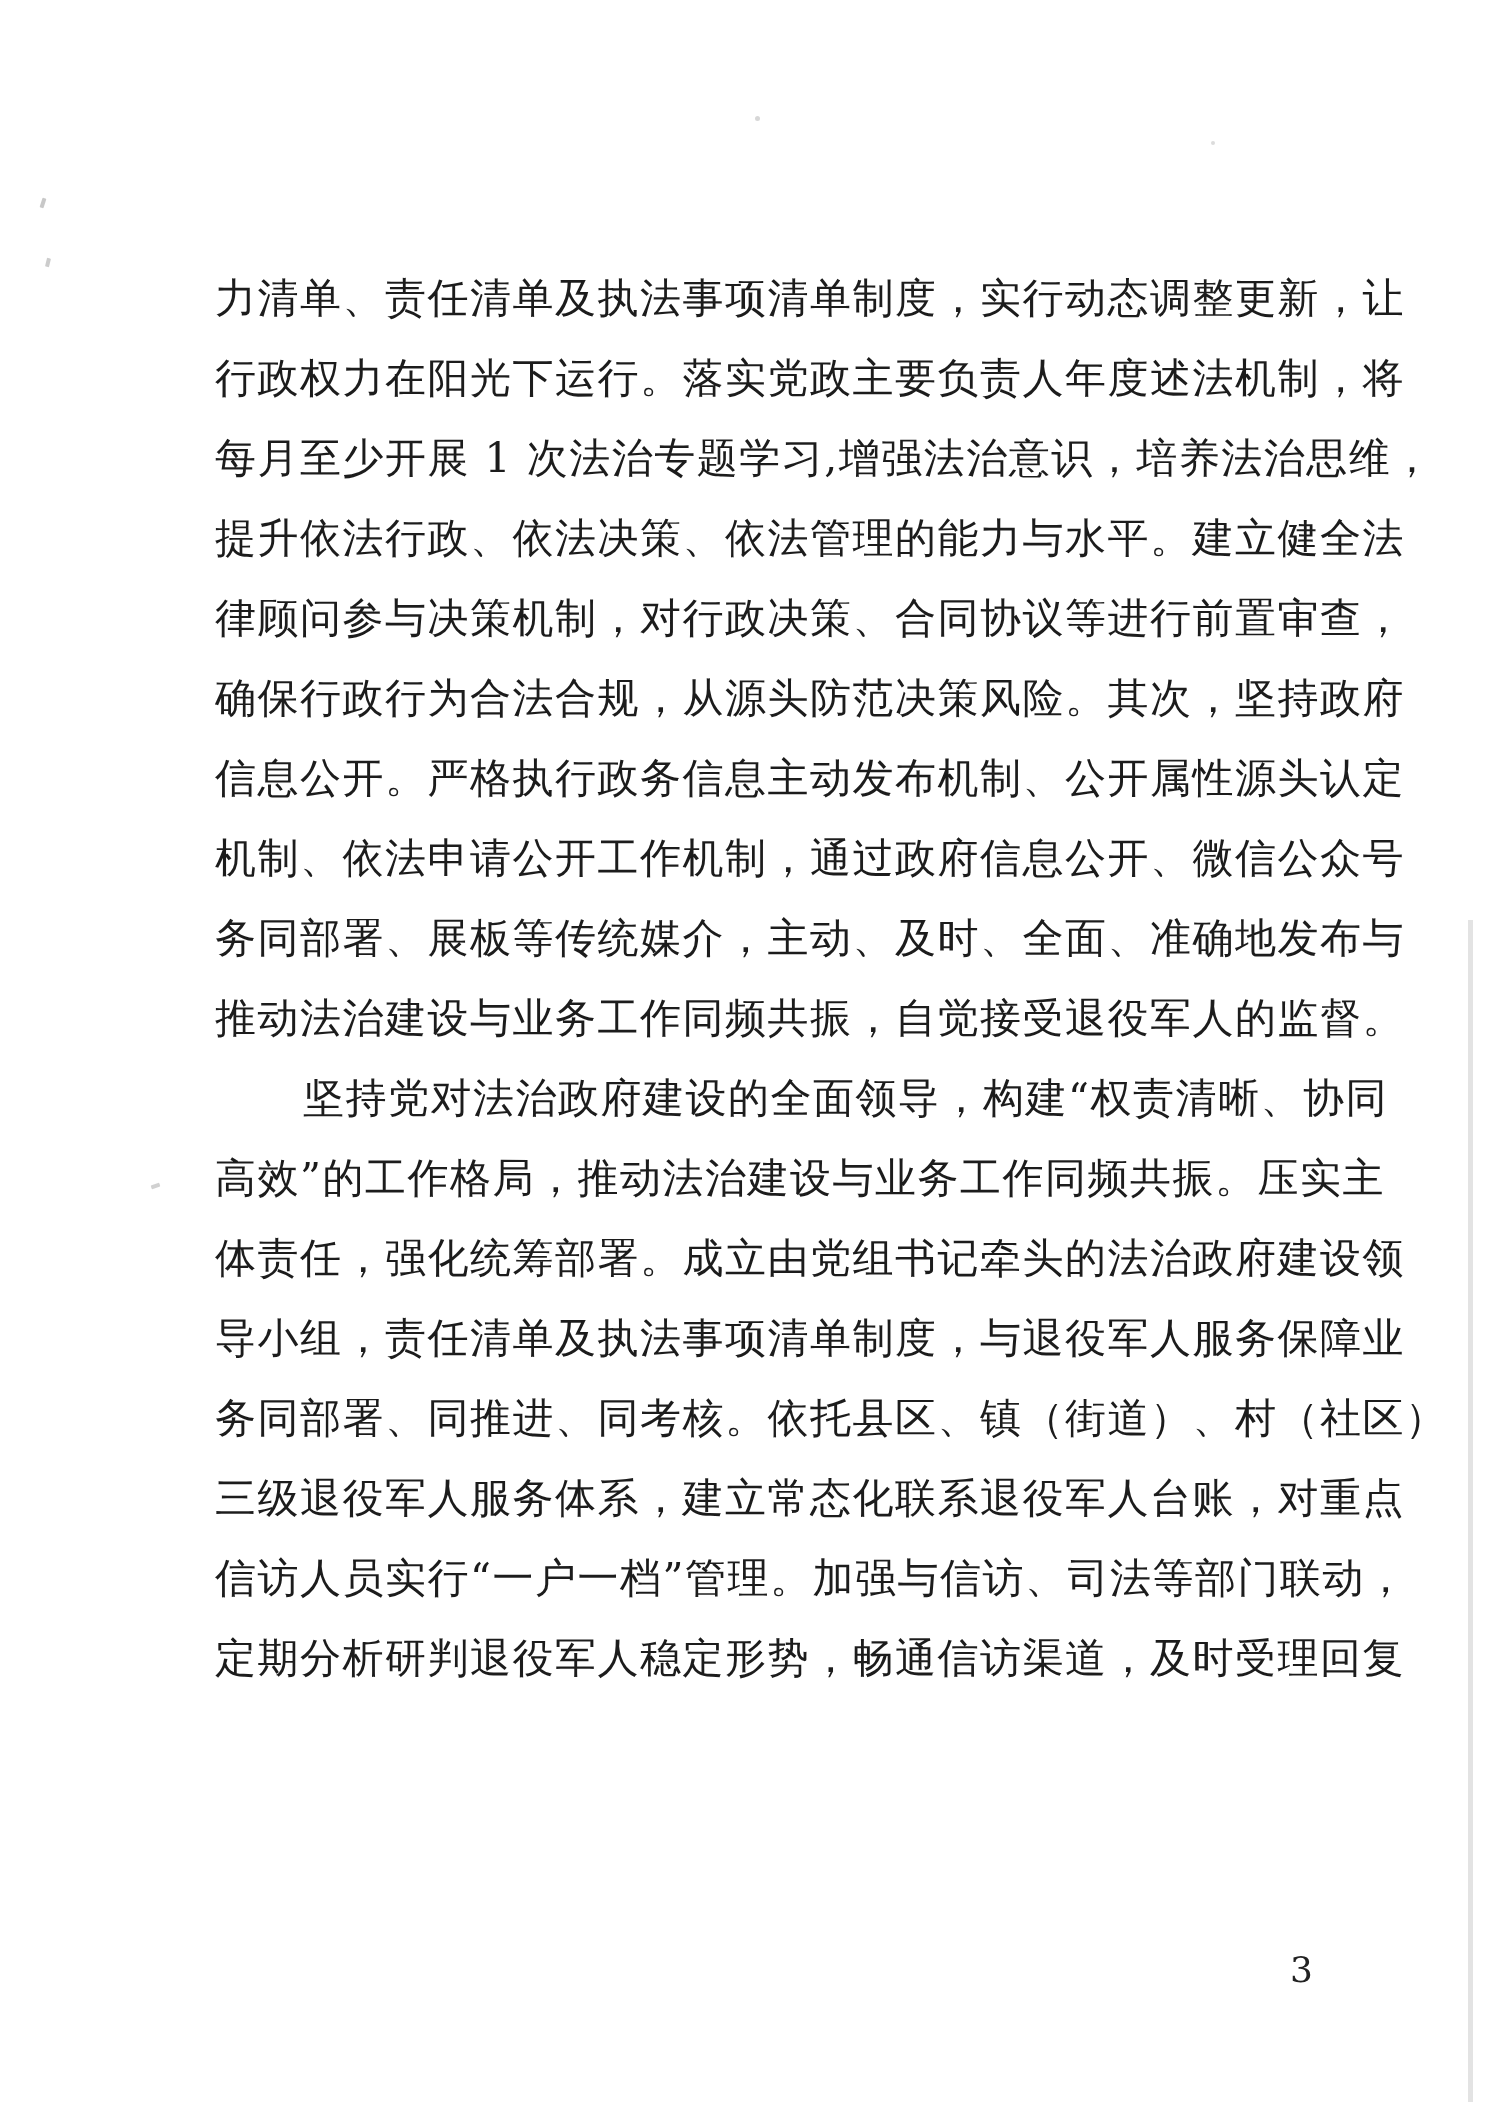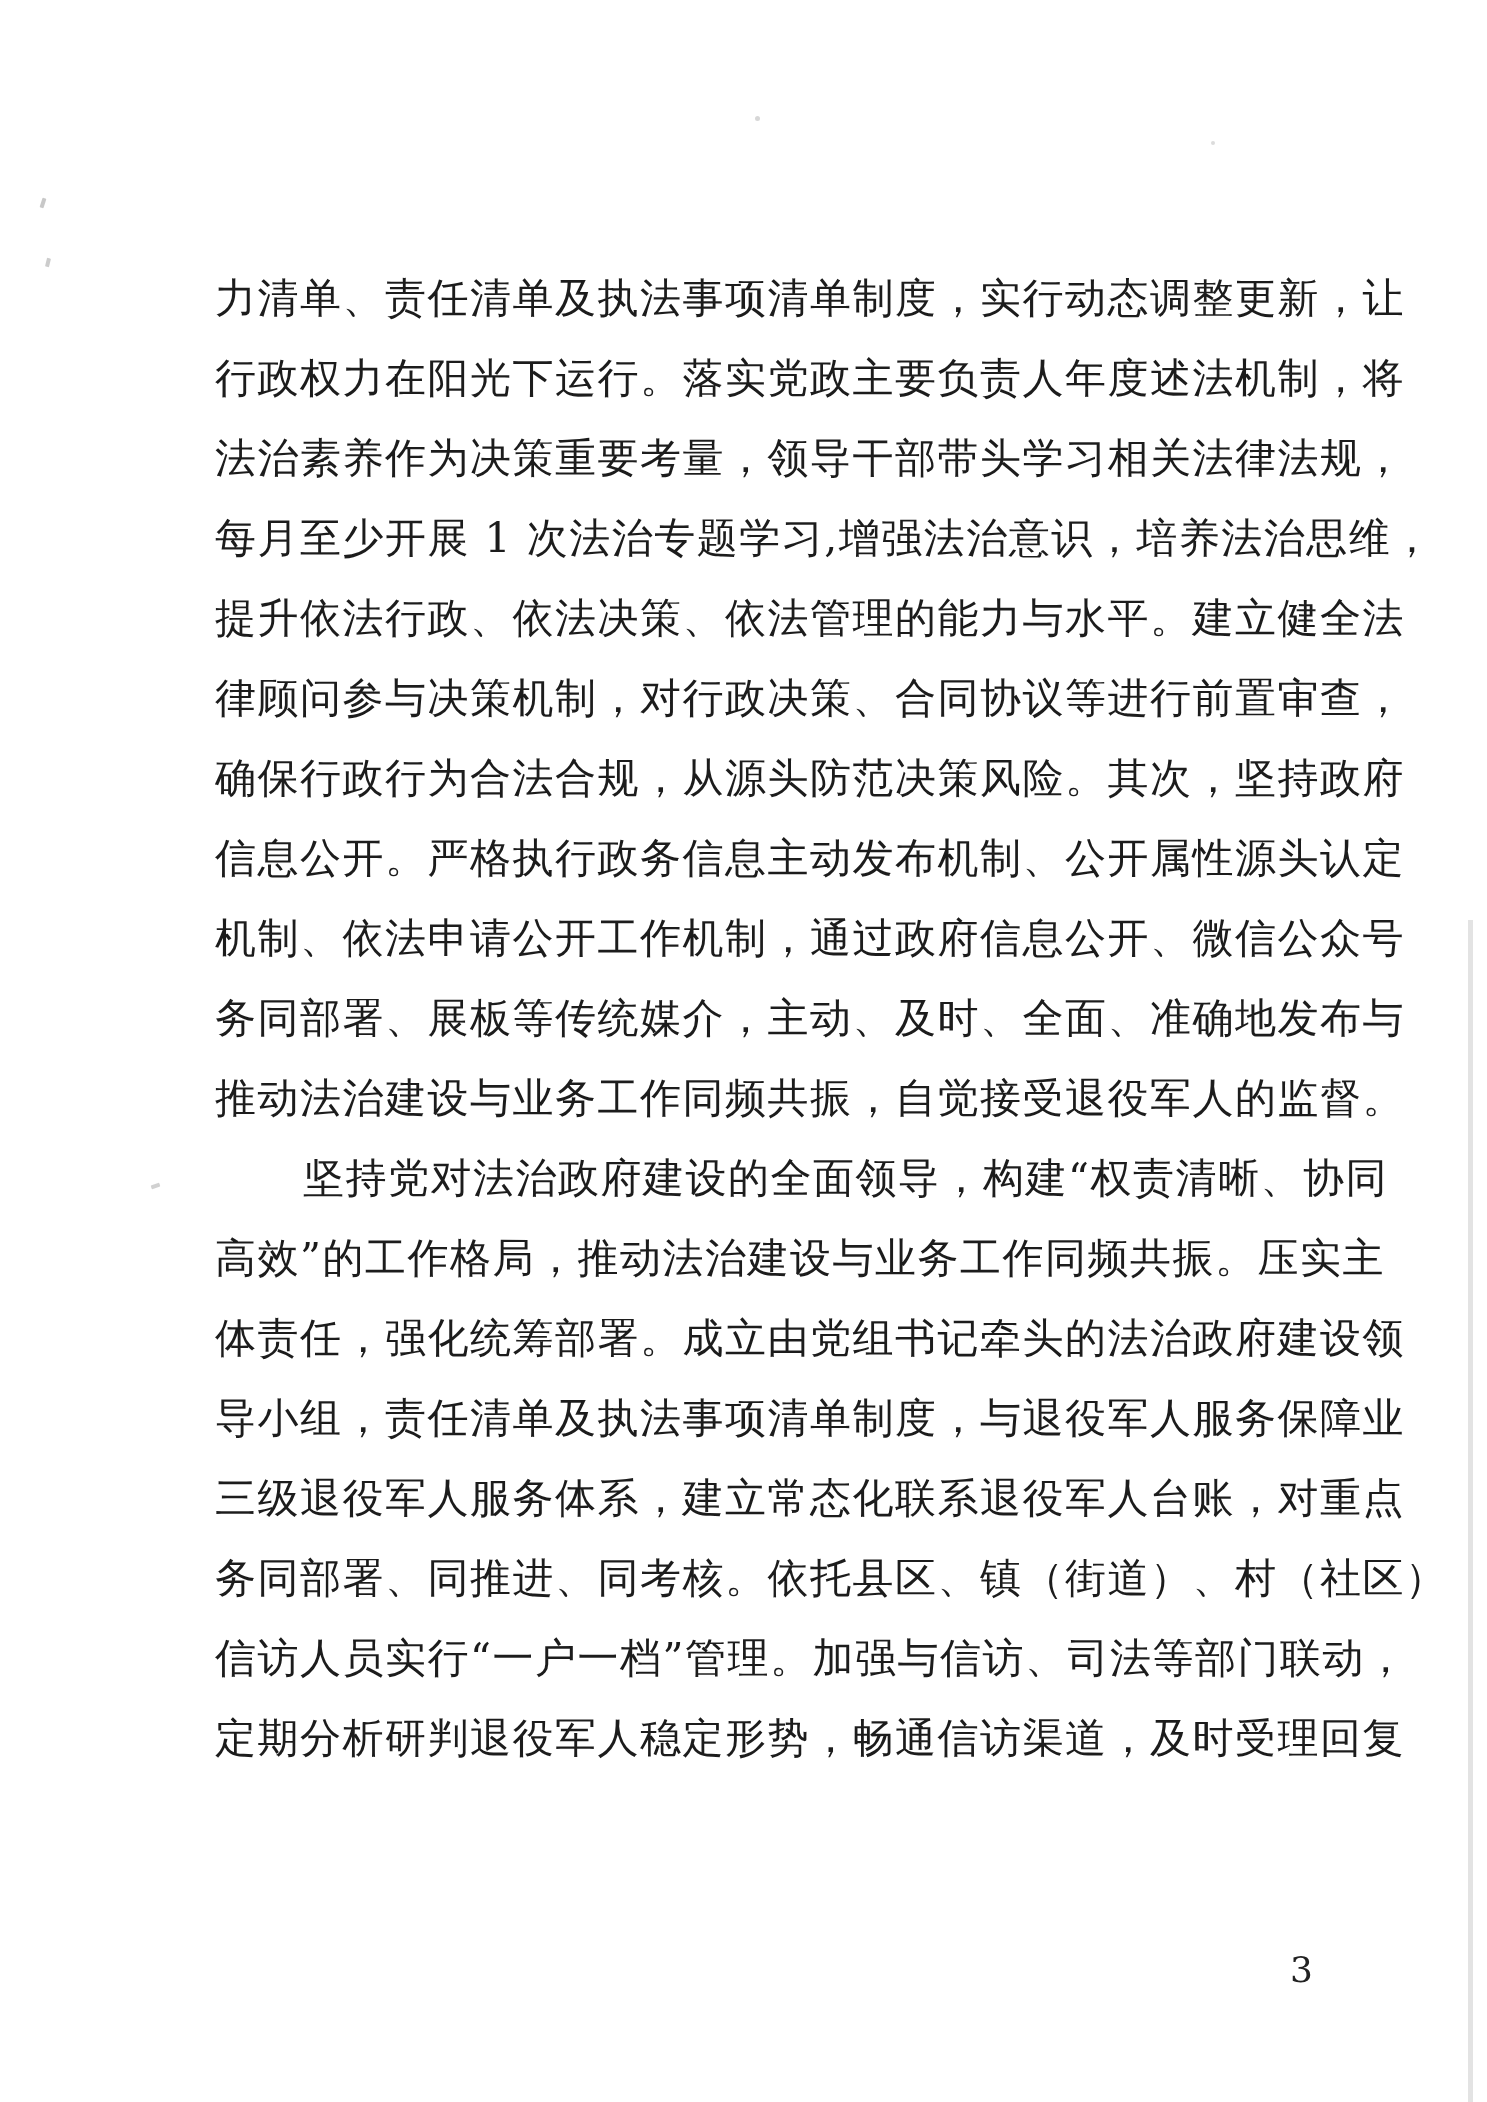--- a/index.html
+++ b/index.html
@@ -60,39 +60,38 @@
 </style>
 </head>
 <body>
 
 <div class="page">
 
   <div class="textblock">
     <div class="para">
         <div class="line">力清单、责任清单及执法事项清单制度，实行动态调整更新，让</div>
         <div class="line">行政权力在阳光下运行。落实党政主要负责人年度述法机制，将</div>
-        <div class="line">法治素养作为决策重要考量，领导干部带头学习相关法律法规，</div>
         <div class="line">每月至少开展 1 次法治专题学习,增强法治意识，培养法治思维，</div>
         <div class="line">提升依法行政、依法决策、依法管理的能力与水平。建立健全法</div>
         <div class="line">律顾问参与决策机制，对行政决策、合同协议等进行前置审查，</div>
         <div class="line">确保行政行为合法合规，从源头防范决策风险。其次，坚持政府</div>
         <div class="line">信息公开。严格执行政务信息主动发布机制、公开属性源头认定</div>
         <div class="line">机制、依法申请公开工作机制，通过政府信息公开、微信公众号</div>
         <div class="line">务同部署、展板等传统媒介，主动、及时、全面、准确地发布与</div>
         <div class="line">推动法治建设与业务工作同频共振，自觉接受退役军人的监督。</div>
       </div>
 
 
     <div class="para indent-first">
         <div class="line">坚持党对法治政府建设的全面领导，构建“权责清晰、协同</div>
         <div class="line">高效”的工作格局，推动法治建设与业务工作同频共振。压实主</div>
         <div class="line">体责任，强化统筹部署。成立由党组书记牵头的法治政府建设领</div>
         <div class="line">导小组，责任清单及执法事项清单制度，与退役军人服务保障业</div>
+        <div class="line">务同部署、同推进、同考核。依托县区、镇（街道）、村（社区）</div>
         <div class="line">三级退役军人服务体系，建立常态化联系退役军人台账，对重点</div>
-        <div class="line">务同部署、同推进、同考核。依托县区、镇（街道）、村（社区）</div>
         <div class="line">信访人员实行“一户一档”管理。加强与信访、司法等部门联动，</div>
         <div class="line">定期分析研判退役军人稳定形势，畅通信访渠道，及时受理回复</div>
       </div>
   </div>
 
   <div class="page-number">3</div>
 
   <div class="scan-edge"></div>
   <div class="speck a"></div>
   <div class="speck b"></div>

